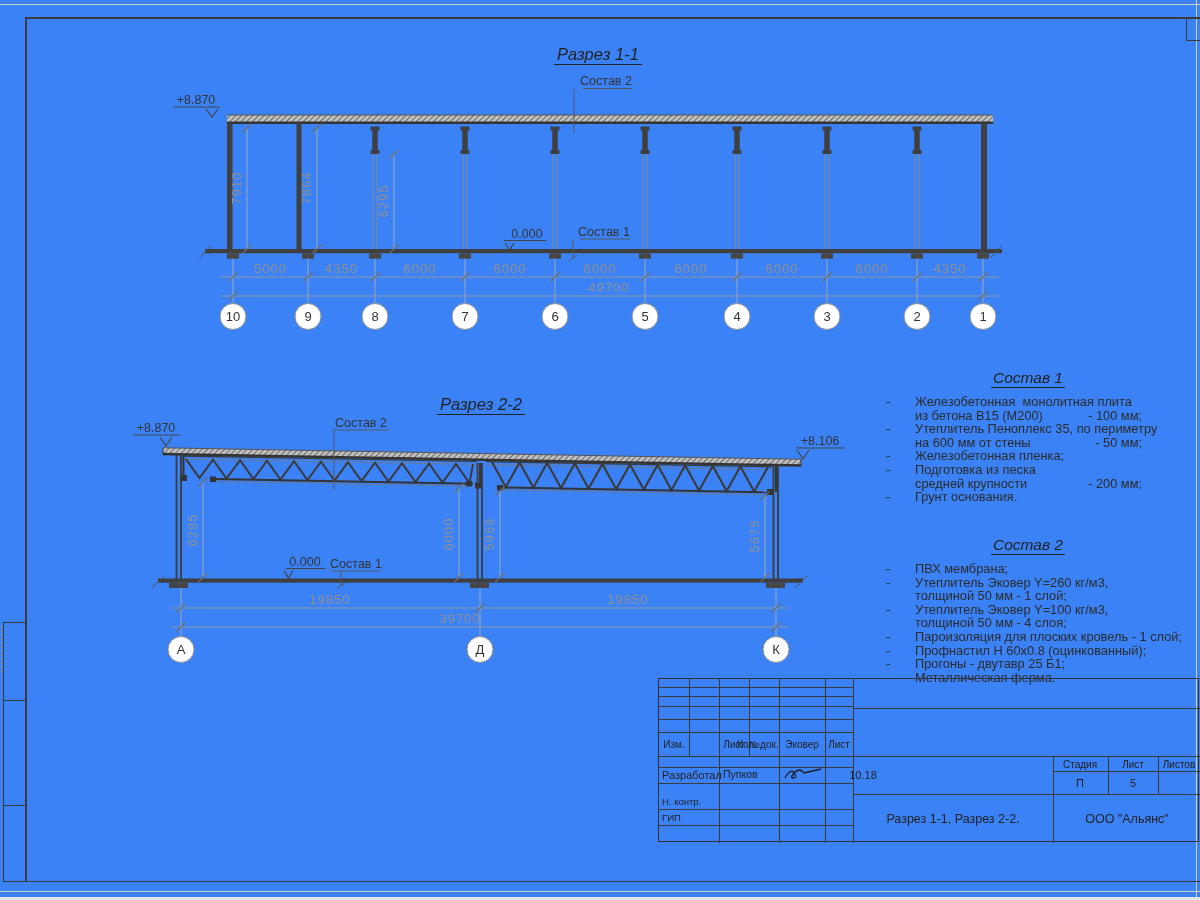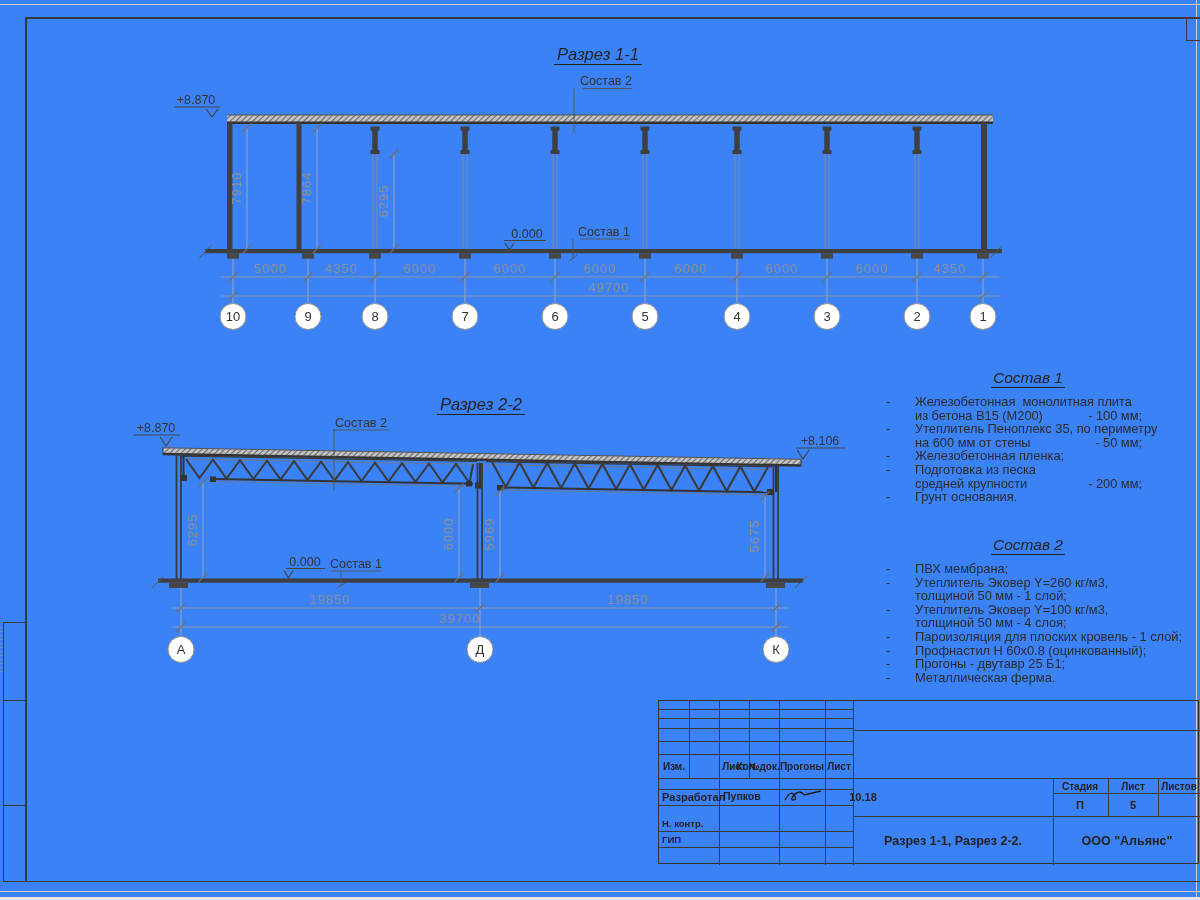--- a/index.html
+++ b/index.html
@@ -20,22 +20,22 @@
   
   .spec { position:absolute; color:#2b2b2b; font-size:12.8px; line-height:13.6px; }
   .spec .row { display:flex; }
   .spec .dash { width:29px; flex:0 0 29px; }
   .spec .txt { white-space:pre; }
   .spec .val { margin-left:auto; white-space:pre; }
 
   .notes { position:absolute; color:#1f1f1f; font-size:13px; line-height:14.5px; }
 
   
-  #titleblock { position:absolute; left:658px; top:700px; width:541px; height:164px;
-    border:1.6px solid #333; box-sizing:border-box; font-size:10px; color:#222;font-weight:bold; }
+  #titleblock { position:absolute; left:658px; top:678px; width:541px; height:164px;
+    border:1.6px solid #333; box-sizing:border-box; font-size:10px; color:#222; }
   #titleblock .v { position:absolute; width:1.1px; background:#3a3a3a; }
   #titleblock .h { position:absolute; height:1.1px; background:#3a3a3a; }
   #titleblock .c { position:absolute; transform:translate(-50%,-50%); white-space:nowrap; }
   #titleblock .l { position:absolute; white-space:nowrap; }
 
   svg text { font-family:"Liberation Sans", sans-serif; }
   .dimtxt { font-size:13px; fill:#909090; letter-spacing:1px; }
   .darklbl { font-size:12.5px; fill:#333333; }
   .bubtxt { font-size:13px; fill:#333333; }
   .strip-marks { position:absolute; left:0; top:627px; width:3px; height:46px; opacity:.65;
@@ -501,21 +501,21 @@
     <div class="h" style="left:394px;top:92px;width:147px;"></div>
     <div class="h" style="left:0;top:104px;width:194px;"></div>
     <div class="h" style="left:194px;top:115px;width:347px;"></div>
     <div class="h" style="left:0;top:130px;width:194px;"></div>
     <div class="h" style="left:0;top:146px;width:194px;"></div>
 
     <span class="c" style="left:15px;top:65px;">Изм.</span>
     <span class="c" style="left:45px;top:65px;margin-left:43px;">Кол.</span>
     <span class="c" style="left:75px;top:65px;">Лист</span>
     <span class="c" style="left:105px;top:65px;">№док.</span>
-    <span class="c" style="left:143px;top:65px;">Прогоны</span>
+    <span class="c" style="left:143px;top:65px;">Эковер</span>
     <span class="c" style="left:180px;top:65px;">Лист</span>
 
     <span class="l" style="left:3px;top:90px;font-size:11px;">Разработал</span>
     <span class="l" style="left:64px;top:89px;font-size:10.5px;">Пупков</span>
     <svg width="42" height="15" style="position:absolute;left:123px;top:87px;">
       <path d="M3,12 Q9,1 13,8 Q15,12 11,12 Q8,12 12,7 Q18,1 22,7 L39,3" fill="none" stroke="#1a1a1a" stroke-width="1.3"></path>
     </svg>
     <span class="c" style="left:180px;top:96px;font-size:11px;margin-left:24px;">10.18</span>
     <span class="l" style="left:3px;top:117px;font-size:9.5px;">Н. контр.</span>
     <span class="l" style="left:3px;top:133px;font-size:9.5px;">ГИП</span>

